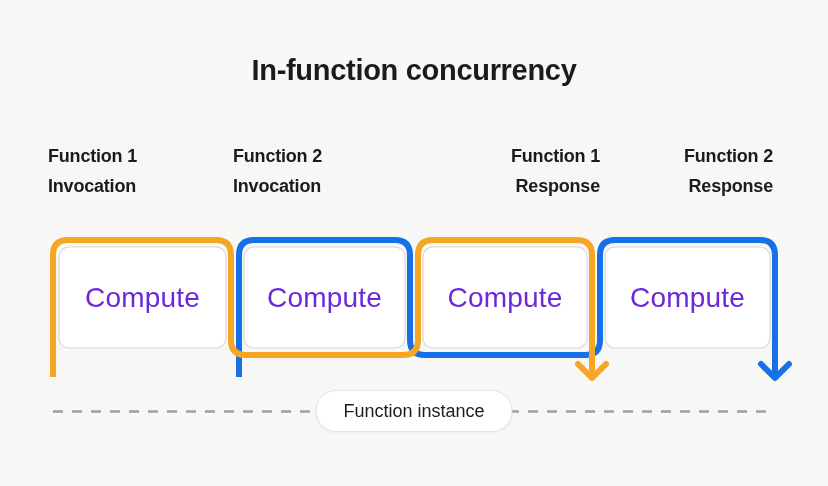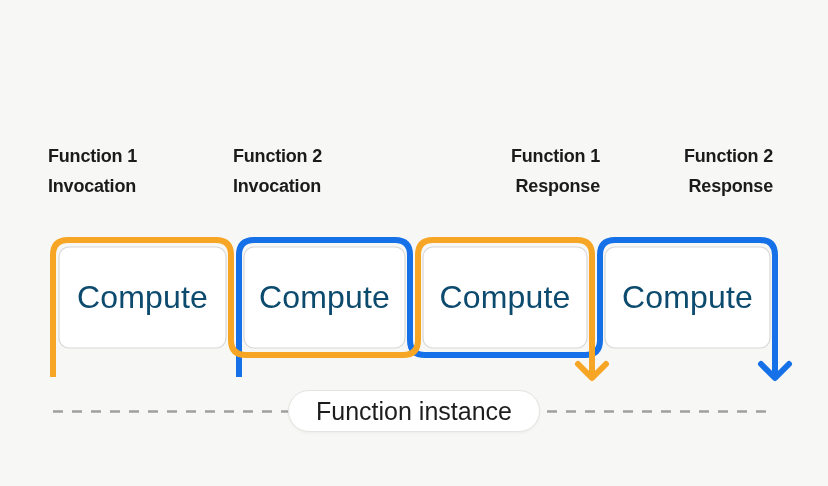--- a/index.html
+++ b/index.html
@@ -44,42 +44,43 @@
   svg.diagram{position:absolute;left:0;top:0;}
   .compute-rect{fill:var(--color-box_fill);stroke:var(--color-box_border);stroke-width:1.2;}
   .path-fn1{fill:none;stroke:var(--color-function1);stroke-width:6;stroke-linecap:butt;}
   .path-fn2{fill:none;stroke:var(--color-function2);stroke-width:6;stroke-linecap:butt;}
   .chev-fn1{fill:none;stroke:var(--color-function1);stroke-width:6;stroke-linecap:round;stroke-linejoin:round;}
   .chev-fn2{fill:none;stroke:var(--color-function2);stroke-width:6;stroke-linecap:round;stroke-linejoin:round;}
   .dashline{stroke:var(--color-dash);stroke-width:2.4;stroke-dasharray:10 9;}
   .compute-label{
     position:absolute;top:247px;height:101px;
     display:flex;align-items:center;justify-content:center;
-    font-size:32px;font-weight:400;letter-spacing:0.2px;
-    color:#0c4a6e;
+    font-size:28px;font-weight:400;letter-spacing:0.2px;
+    color:#6d28d9;
   }
   .cl-1{left:59px;width:167px;}
   .cl-2{left:244px;width:161px;}
   .cl-3{left:423px;width:164px;}
   .cl-4{left:605px;width:165px;}
   .pill{
     position:absolute;top:390px;left:50%;transform:translateX(-50%);
     height:42px;padding:0 27px;border-radius:22px;
     background:#ffffff;border:1px solid var(--color-pill_border);
     box-shadow:0 1px 3px rgba(0,0,0,0.05);
     display:flex;align-items:center;justify-content:center;
-    font-size:25px;font-weight:400;color:#1d1d1d;
+    font-size:18px;font-weight:400;color:#1d1d1d;
     white-space:nowrap;
   }
 </style>
 </head>
 <body>
 
 <div class="canvas">
 
+  <div class="title">In-function concurrency</div>
 
   <div class="col-label lbl-f1-invoke">
     <span>Function 1</span>
     <span>Invocation</span>
   </div>
   <div class="col-label lbl-f2-invoke">
     <span>Function 2</span>
     <span>Invocation</span>
   </div>
   <div class="col-label align-right lbl-f1-response">

